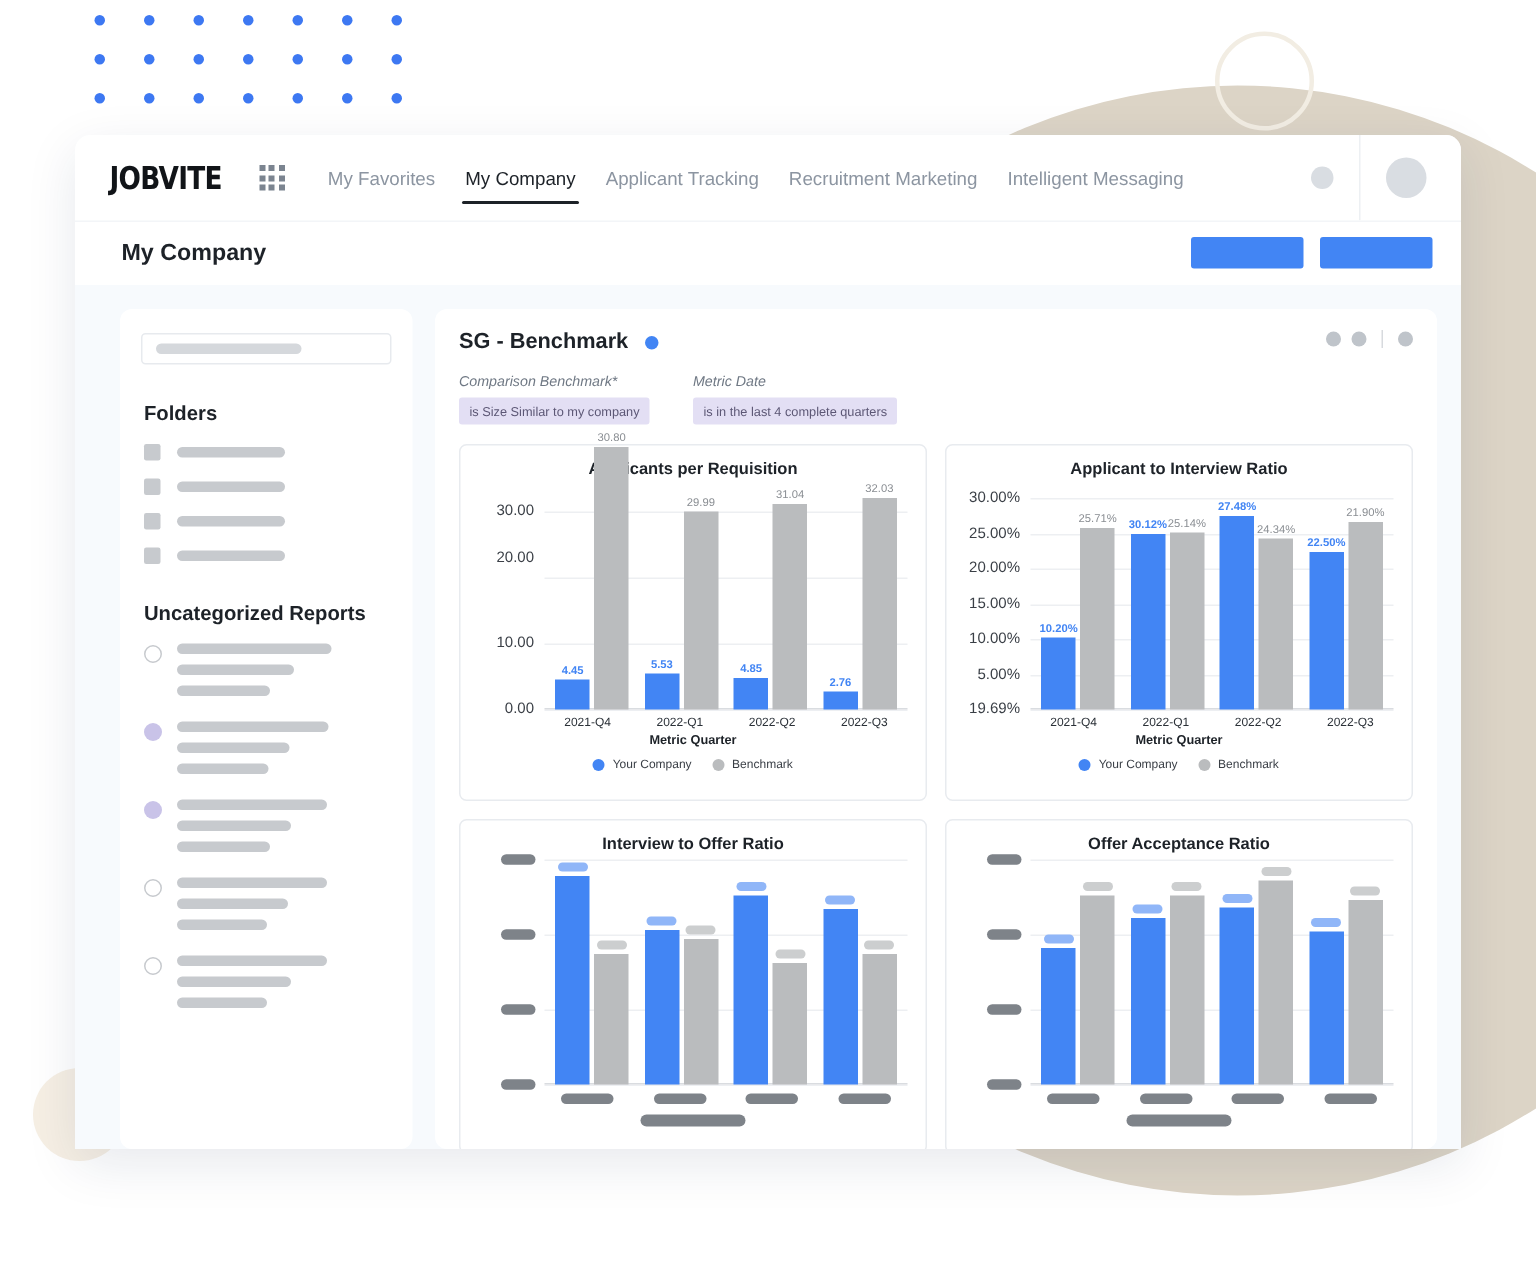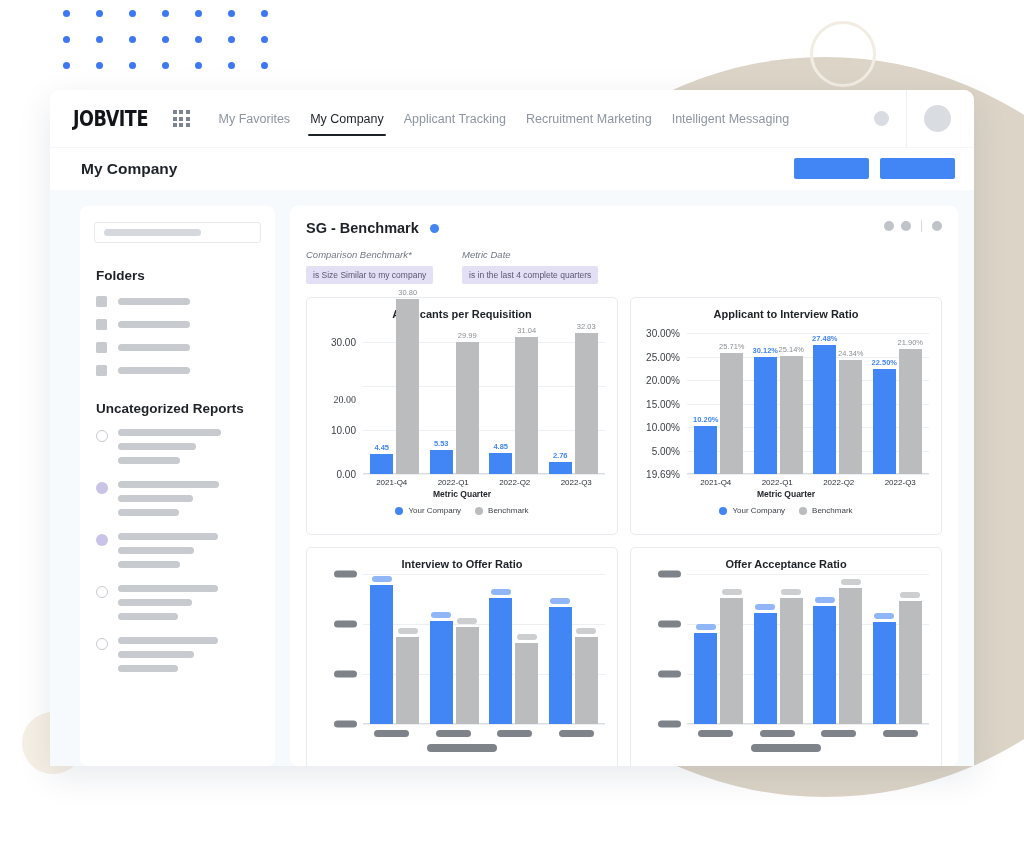--- a/index.html
+++ b/index.html
@@ -300,21 +300,21 @@
             <div class="chartcard">
               <div class="chart-title">Applicants per Requisition</div>
               <div class="plot">
                 <div class="grid-l" style="top: 150px;"></div>
                 <div class="grid-l" style="top: 105.882px;"></div>
                 <div class="grid-l" style="top: 61.7647px;"></div>
                 <div class="grid-l" style="top: 17.6471px;"></div>
                 <div class="yaxis">
                   <span class="ytick" style="top: 150px;">0.00</span>
                   <span class="ytick" style="top: 105.882px;">10.00</span>
-                  <span class="ytick" style="top: 75px; font-family: Liberation Serif, serif;">20.00</span>
+                  <span class="ytick" style="top: 49px;">20.00</span>
                   <span class="ytick" style="top: 17.6471px;">30.00</span>
                 </div>
                 <div class="baseline"></div>
                 <div class="bars">
                   <div class="grp">
                     <div class="bar blue" style="height: 19.6324px;">
                       <span class="bval blue">4.45</span>
                     </div>
                     <div class="bar gray" style="height: 175px;">
                       <span class="bval gray">30.80</span>

